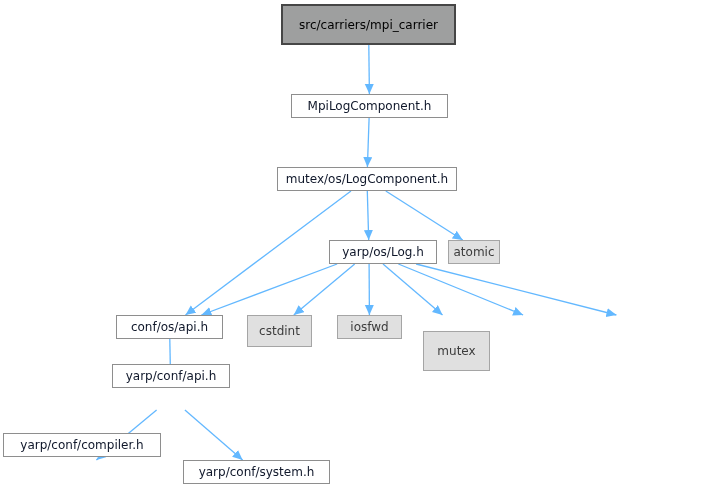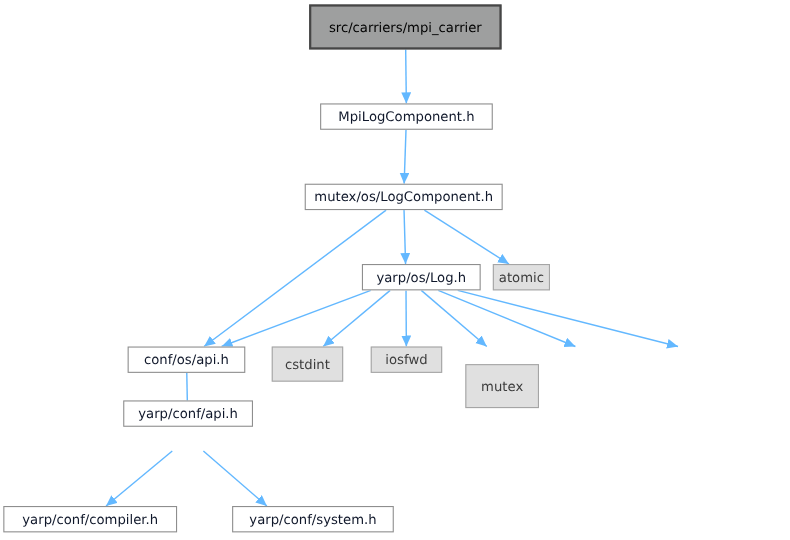--- a/index.html
+++ b/index.html
@@ -100,19 +100,19 @@
     </div>
     <div class="node plain" style="left: 337px; top: 315px; width: 65px; height: 24px;">
       <span>iosfwd</span>
     </div>
     <div class="node plain" style="left: 423px; top: 315px; width: 67px; height: 40px; margin-top: 16px;">
       <span>mutex</span>
     </div>
     <div class="node linked" style="left: 112px; top: 364px; width: 118px; height: 24px;">
       <span>yarp/conf/api.h</span>
     </div>
-    <div class="node linked" style="left: 3px; top: 460px; width: 158px; height: 24px;">
+    <div class="node linked" style="left: 3px; top: 433px; width: 158px; height: 24px;">
       <span>yarp/conf/compiler.h</span>
     </div>
-    <div class="node linked" style="left: 183px; top: 460px; width: 147px; height: 24px; margin-left: 28px;">
+    <div class="node linked" style="left: 183px; top: 460px; width: 147px; height: 24px;">
       <span>yarp/conf/system.h</span>
     </div>
   </div>
 
 </body></html>

